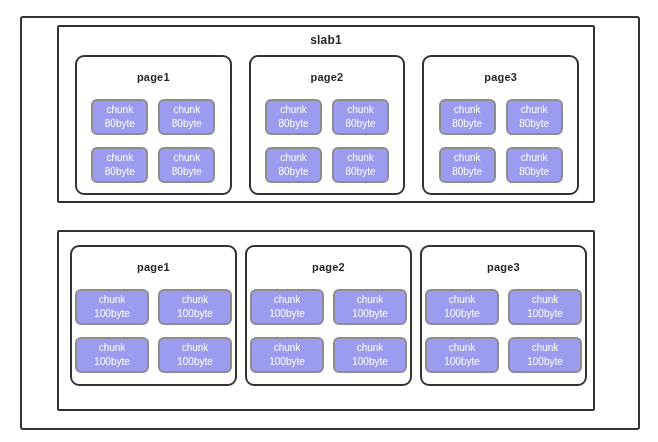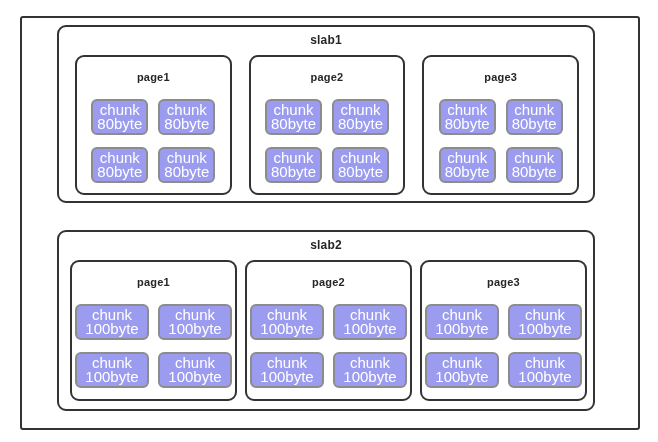--- a/index.html
+++ b/index.html
@@ -8,21 +8,21 @@
     background:var(--background,#ffffff);
     font-family:"Liberation Sans", sans-serif;
   }
   .frame {
     position:absolute; left:20px; top:16px; width:620px; height:414px;
     box-sizing:border-box; border:2px solid var(--frame-border,#333333);
     border-radius:3px; padding:7px 43px 0 35px; background:var(--background,#ffffff);
   }
   .slab {
     box-sizing:border-box; border:2px solid var(--box-border,#333333);
-    border-radius:9px; height:178px; padding-top:6px; background:var(--background,#ffffff);
+    border-radius:2px; height:178px; padding-top:6px; background:var(--background,#ffffff);
   }
   .slab.slab2 { margin-top:27px; height:181px; }
   .slab-title {
     text-align:center; font-weight:bold; font-size:12px; line-height:15px;
     color:var(--title-text,#262626); letter-spacing:0.2px;
   }
   .pages { display:flex; margin-top:7px; }
   .slab1 .pages { padding:0 14px 0 16px; gap:17px; }
   .slab2 .pages { padding:0 6px 0 11px; gap:8px; }
   .page {
@@ -40,21 +40,21 @@
     gap:12px 10px; justify-content:center;
   }
   .slab1 { --chunk-w:57px; }
   .slab2 { --chunk-w:74px; }
   .slab2 .chunks { gap:12px 9px; }
   .chunk {
     box-sizing:border-box; height:36px;
     border:2px solid var(--chunk-border,#8c8c8c); border-radius:6px;
     background:var(--chunk-fill,#9b9bef); color:var(--chunk-text,#ffffff);
     display:flex; flex-direction:column; align-items:center; justify-content:center;
-    font-size:15px; line-height:14px; text-align:center;
+    font-size:10px; line-height:14px; text-align:center;
   }
 </style>
 </head>
 <body>
 
 <div class="frame">
 
   <section class="slab slab1">
     <div class="slab-title">slab1</div>
     <div class="pages">
@@ -122,21 +122,20 @@
               <span>chunk</span>
               <span>80byte</span>
             </div>
         </div>
       </div>
 
     </div>
   </section>
 
   <section class="slab slab2">
-    <div class="slab-title">slab2</div>
     <div class="pages">
 
       <div class="page">
         <div class="page-title">page1</div>
         <div class="chunks">
           <div class="chunk">
               <span>chunk</span>
               <span>100byte</span>
             </div>
           <div class="chunk">

